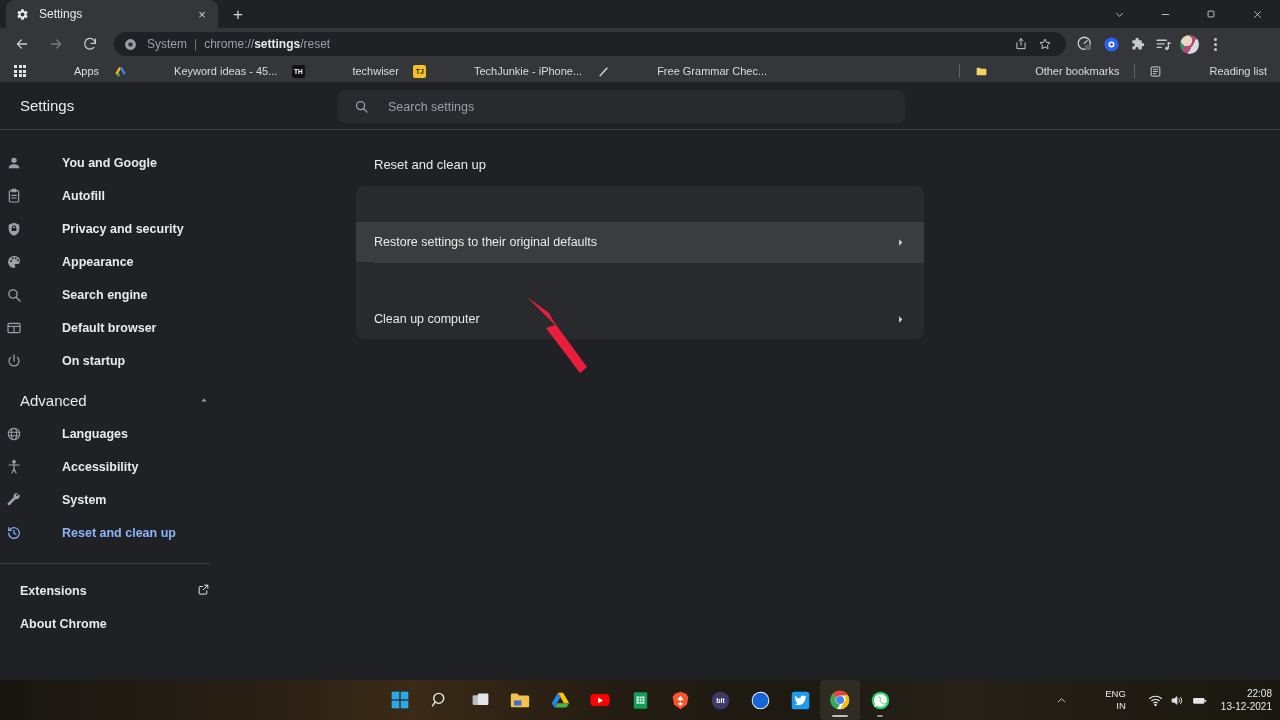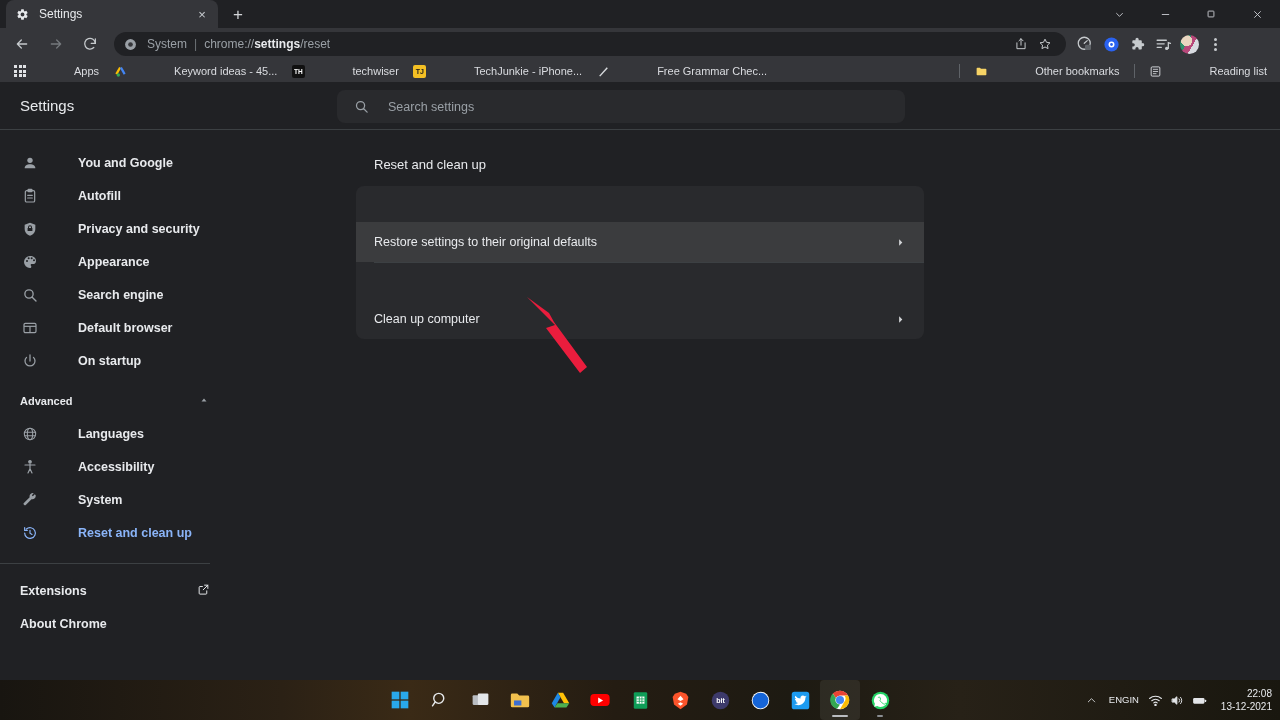--- a/index.html
+++ b/index.html
@@ -97,27 +97,27 @@
   .search-ico { width: 17px; height: 17px; color: #9aa0a6; display:flex; align-items:center; justify-content:center; }
   .search-input {
     flex: 1; background: transparent; border: none; outline: none;
     color: #e8eaed; font-size: 12.5px; font-family: "Liberation Sans", sans-serif;
     padding-left: 18px;
   }
   .search-input::placeholder { color: #9aa0a6; }
 
   
   .sidebar { position: absolute; top: 48px; left: 0; width: 230px; padding-top: 16px; }
-  .nav-item { display: flex; align-items: center; height: 33px; padding-left: 20px; color: #e8eaed; }
+  .nav-item { display: flex; align-items: center; height: 33px; padding-left: 4px; color: #e8eaed; }
   .nav-item .nav-ico { width: 20px; height: 20px; display: flex; align-items: center; justify-content: center; color: #9aa0a6; flex-shrink: 0; }
   .nav-item .nav-label { margin-left: 38px; font-size: 12.5px; font-weight: bold; }
   .nav-item.active { color: #8ab4f8; }
   .nav-item.active .nav-ico { color: #8ab4f8; }
   .adv-header { display: flex; align-items: center; height: 33px; padding: 0 20px 0 20px; color: #e8eaed; margin-top: 7px; }
-  .adv-header .adv-label { font-size: 11px; font-weight: bold; }
+  .adv-header .adv-label { font-size: 15px; font-weight: normal; }
   .adv-header .adv-chevron { margin-left: auto; color: #9aa0a6; }
   .nav-sep { height: 1px; background: #3c4043; margin: 14px 20px 10px 0; }
   .nav-plain { display: flex; align-items: center; height: 33px; padding: 0 20px 0 20px; color: #e8eaed; }
   .nav-plain .np-label { font-size: 12.5px; font-weight: bold; }
   .nav-plain .np-ext { margin-left: auto; color: #e8eaed; }
 
   
   .main { position: absolute; top: 48px; left: 356px; width: 568px; }
   .section-title { color: #e8eaed; font-size: 13px; padding: 27px 0 14px 18px; }
   .card { background: #292a2d; border-radius: 8px; overflow: hidden; }
@@ -138,21 +138,21 @@
   .tb-center { position: absolute; left: 0; top: 0; width: 1280px; height: 40px; display: flex; align-items: center; justify-content: center; gap: 0px; }
   .tbi { width: 40px; height: 40px; display: flex; align-items: center; justify-content: center; position: relative; }
   .tbi.active { background: rgba(255,255,255,0.07); border-radius: 4px; }
   .tbi.active::after, .tbi.running::after {
     content: ""; position: absolute; bottom: 3px; left: 50%; transform: translateX(-50%);
     width: 16px; height: 2px; border-radius: 1px; background: #b9bcc0;
   }
   .tbi.running::after { width: 6px; background: #8a8d91; }
   .tray { position: absolute; right: 0; top: 0; height: 40px; display: flex; align-items: center; padding-right: 8px; }
   .tray-ico { width: 22px; height: 40px; display: flex; align-items: center; justify-content: center; color: #e3e5e8; }
-  .tray-lang { display: flex; flex-direction: row; align-items: flex-start; justify-content: center; color: #e8eaed; font-size: 9.5px; line-height: 12px; width: 34px; margin: 0 4px;}
+  .tray-lang { display: flex; flex-direction: column; align-items: flex-end; justify-content: center; color: #e8eaed; font-size: 9.5px; line-height: 12px; width: 34px; margin: 0 19px;}
   .tray-clock { display: flex; flex-direction: column; align-items: flex-end; justify-content: flex-end; color: #e8eaed; font-size: 10px; line-height: 13px; margin-left: 10px; }
 </style>
 </head>
 <body>
 
 <div id="screen">
 
   <div class="tabstrip">
     <div class="tab">
       <span class="tab-favicon">

